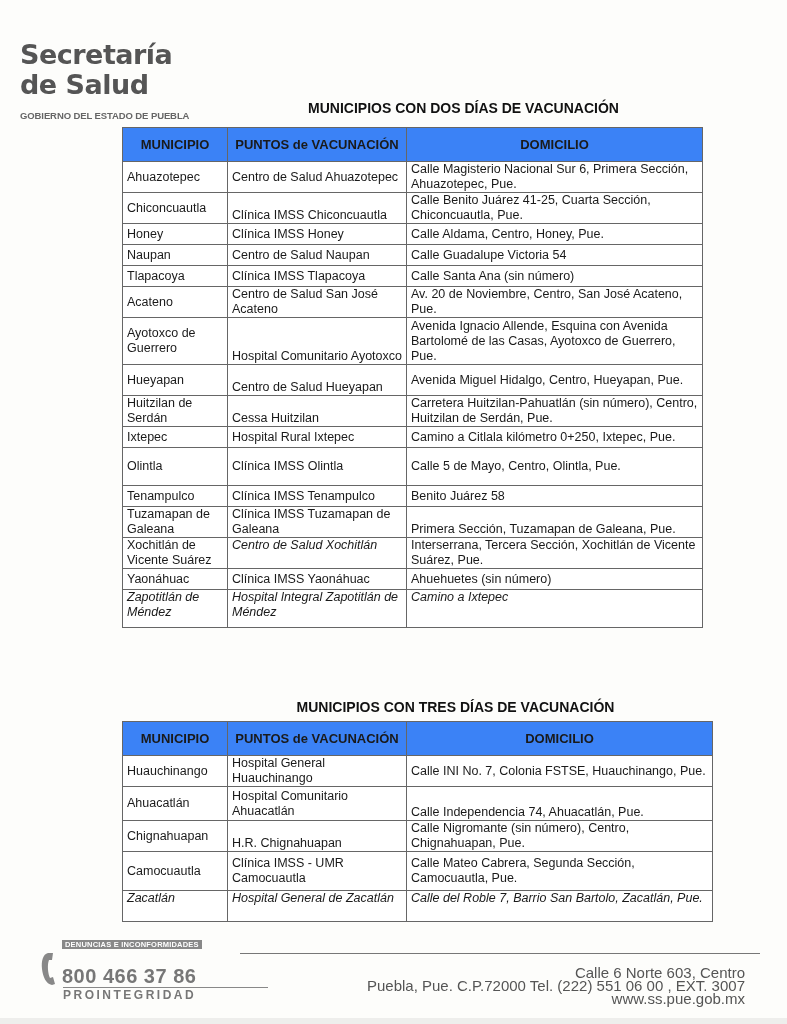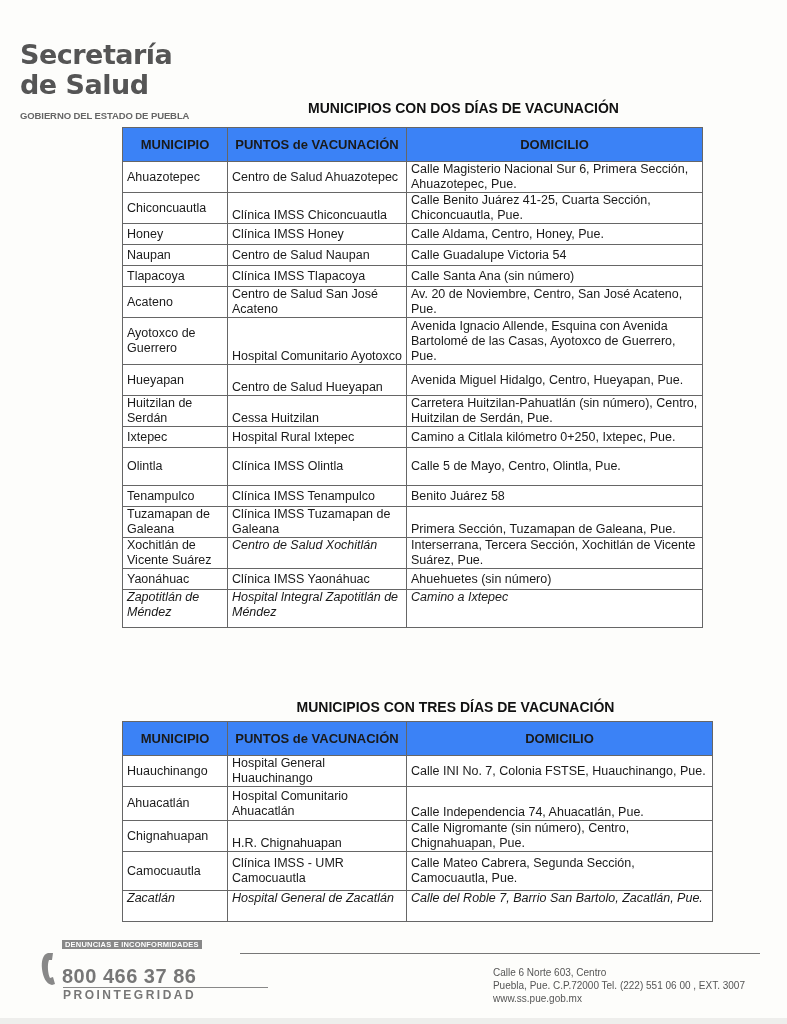--- a/index.html
+++ b/index.html
@@ -49,22 +49,22 @@
   .denuncias {
     display: inline-block; background: #888; color: #fff; font-size: 7.5px; font-weight: bold;
     padding: 0 3px; margin-left: 22px; letter-spacing: 0.2px;
   }
   .phone-row { display: flex; align-items: flex-end; }
   .phone-icon { width: 20px; height: 36px; margin-right: 2px; }
   .phone-num { font-size: 20px; font-weight: bold; color: #777; letter-spacing: 0.5px; line-height: 22px; }
   .prointegridad { font-size: 12px; font-weight: bold; color: #777; letter-spacing: 2.5px; margin-left: 23px; border-top: 1px solid #888; }
   .pro-url { font-size: 16px; color: #777; margin-left: 25px; margin-top: 21px; }
   .footer-right {
-    position: absolute; right: 42px; top: 966px; 
-    font-size: 10px; color: #555; line-height: 13px;
+    position: absolute; right: 42px; top: 966px; text-align: right;
+    font-size: 15px; color: #555; line-height: 13px;
   }
   .bottom-strip { position: absolute; left: 0; top: 1018px; width: 787px; height: 6px; background: #eeeeec; }
 </style>
 </head>
 <body>
 
 <div class="logo">
   <div class="logo-title">Secretaría</div>
   <div class="logo-title">de Salud</div>
   <div class="logo-sub">GOBIERNO DEL ESTADO DE PUEBLA</div>

